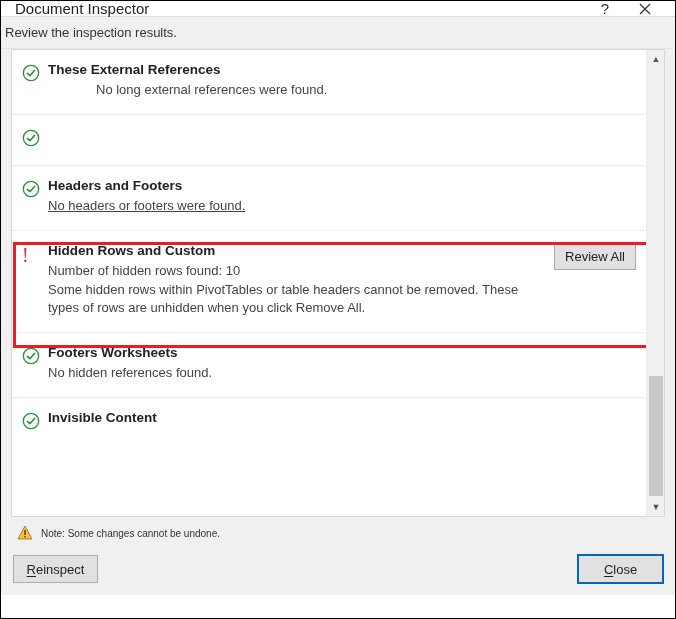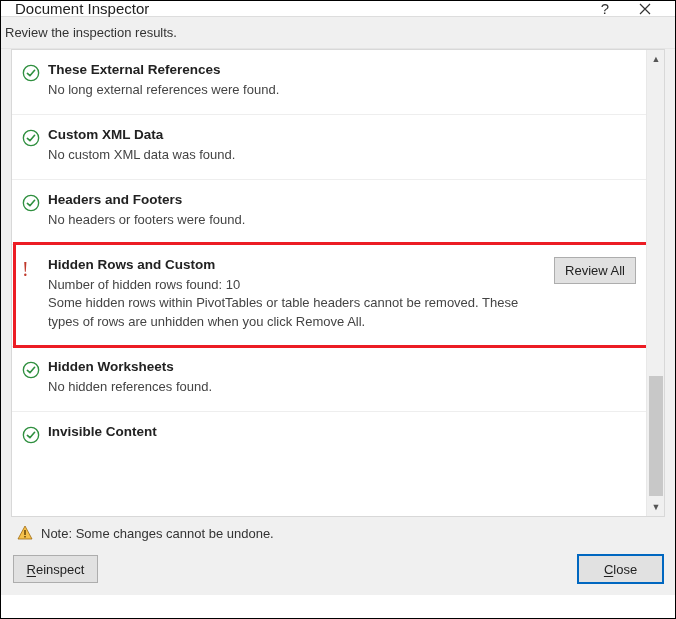--- a/index.html
+++ b/index.html
@@ -97,21 +97,21 @@
 .highlight-box {
   position:absolute;
   border: 3px solid #ec1c24;
   left: 1px; right: 2px;
   pointer-events:none;
 }
 .footer {
   background:#f0f0f0;
   padding: 8px 10px 8px 16px;
   display:flex; align-items:center;
-  font-size: 13px; color:#333;
+  font-size: 10px; color:#333;
 }
 .footer .warn-icon { margin-right: 8px; display:flex; align-items:center; }
 .button-row {
   background:#f0f0f0;
   padding: 6px 12px 12px 12px;
   display:flex; justify-content:space-between; gap:10px;
 }
 .button-row .btn {
   width: 85px; height: 28px;
   padding:0;
@@ -147,59 +147,55 @@
 <div class="content-wrap">
   <div class="scroll-area">
     <div class="items" id="items-container">
         <div class="item" id="item-0">
           <div class="icon"><svg class="check-svg" viewBox="0 0 20 20">
               <circle cx="10" cy="10" r="8.5"></circle>
               <path d="M6 10.5 L8.8 13 L14 7"></path>
             </svg></div>
           <div class="text">
             <h4>These External References</h4>
-            <p style="white-space: pre-line;">No long external references were found.</p>
+            <p style="white-space: pre-line; margin-left: 48px;">No long external references were found.</p>
           </div>
         </div>
         <div class="item" id="item-1">
           <div class="icon"><svg class="check-svg" viewBox="0 0 20 20">
               <circle cx="10" cy="10" r="8.5"></circle>
               <path d="M6 10.5 L8.8 13 L14 7"></path>
             </svg></div>
-          <div class="text">
-            <h4>Custom XML Data</h4>
-            <p style="white-space: pre-line;">No custom XML data was found.</p>
-          </div>
         </div>
         <div class="item" id="item-2">
           <div class="icon"><svg class="check-svg" viewBox="0 0 20 20">
               <circle cx="10" cy="10" r="8.5"></circle>
               <path d="M6 10.5 L8.8 13 L14 7"></path>
             </svg></div>
           <div class="text">
             <h4>Headers and Footers</h4>
-            <p style="white-space: pre-line;">No headers or footers were found.</p>
+            <p style="white-space: pre-line; text-decoration: underline;">No headers or footers were found.</p>
           </div>
         </div>
         <div class="item" id="item-3">
           <div class="icon"><span class="excl">!</span></div>
           <div class="text">
             <h4>Hidden Rows and Custom</h4>
             <p style="white-space: pre-line;">Number of hidden rows found: 10
 Some hidden rows within PivotTables or table headers cannot be removed. These types of rows are unhidden when you click Remove All.</p>
           </div>
           <div class="action"><button class="btn">Review All</button></div>
         </div>
         <div class="item" id="item-4">
           <div class="icon"><svg class="check-svg" viewBox="0 0 20 20">
               <circle cx="10" cy="10" r="8.5"></circle>
               <path d="M6 10.5 L8.8 13 L14 7"></path>
             </svg></div>
           <div class="text">
-            <h4>Hidden Worksheets</h4>
+            <h4>Footers Worksheets</h4>
             <p style="white-space: pre-line;">No hidden references found.</p>
           </div>
         </div>
         <div class="item" id="item-5">
           <div class="icon"><svg class="check-svg" viewBox="0 0 20 20">
               <circle cx="10" cy="10" r="8.5"></circle>
               <path d="M6 10.5 L8.8 13 L14 7"></path>
             </svg></div>
           <div class="text">
             <h4>Invisible Content</h4>

